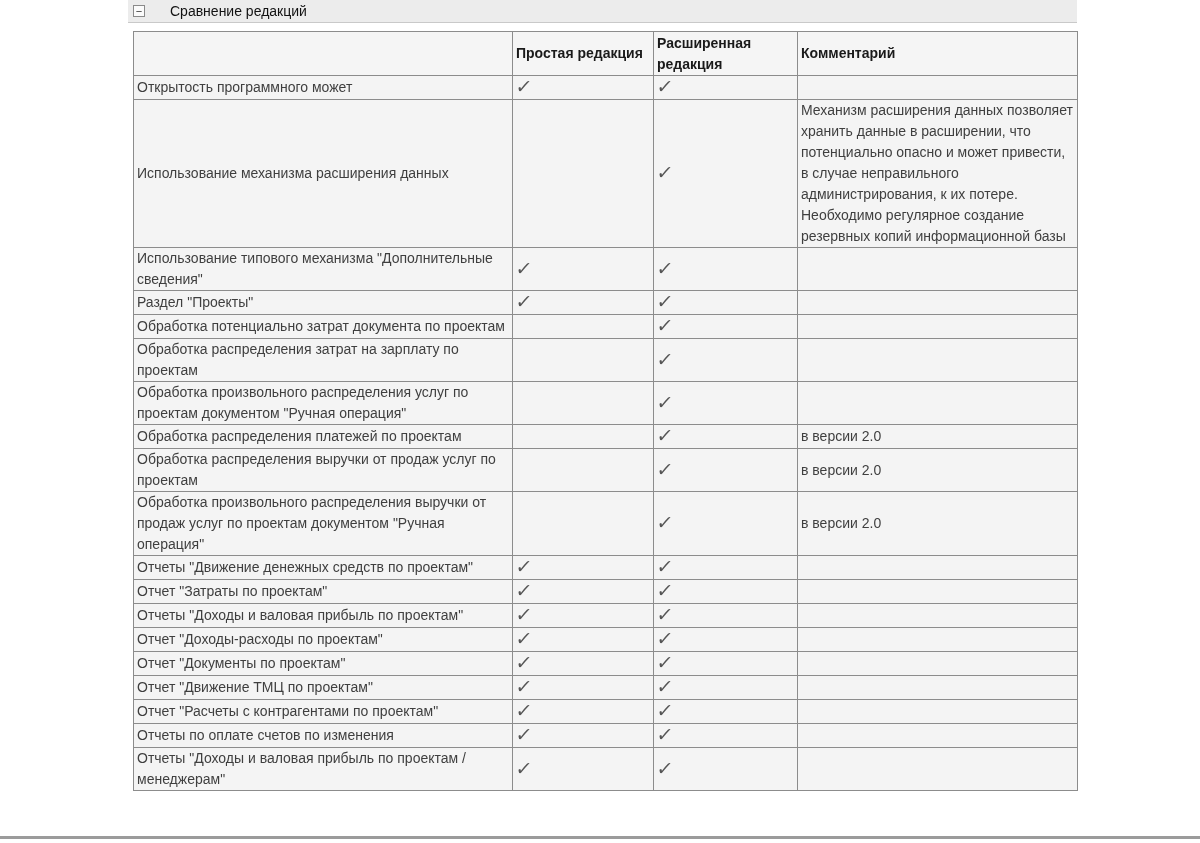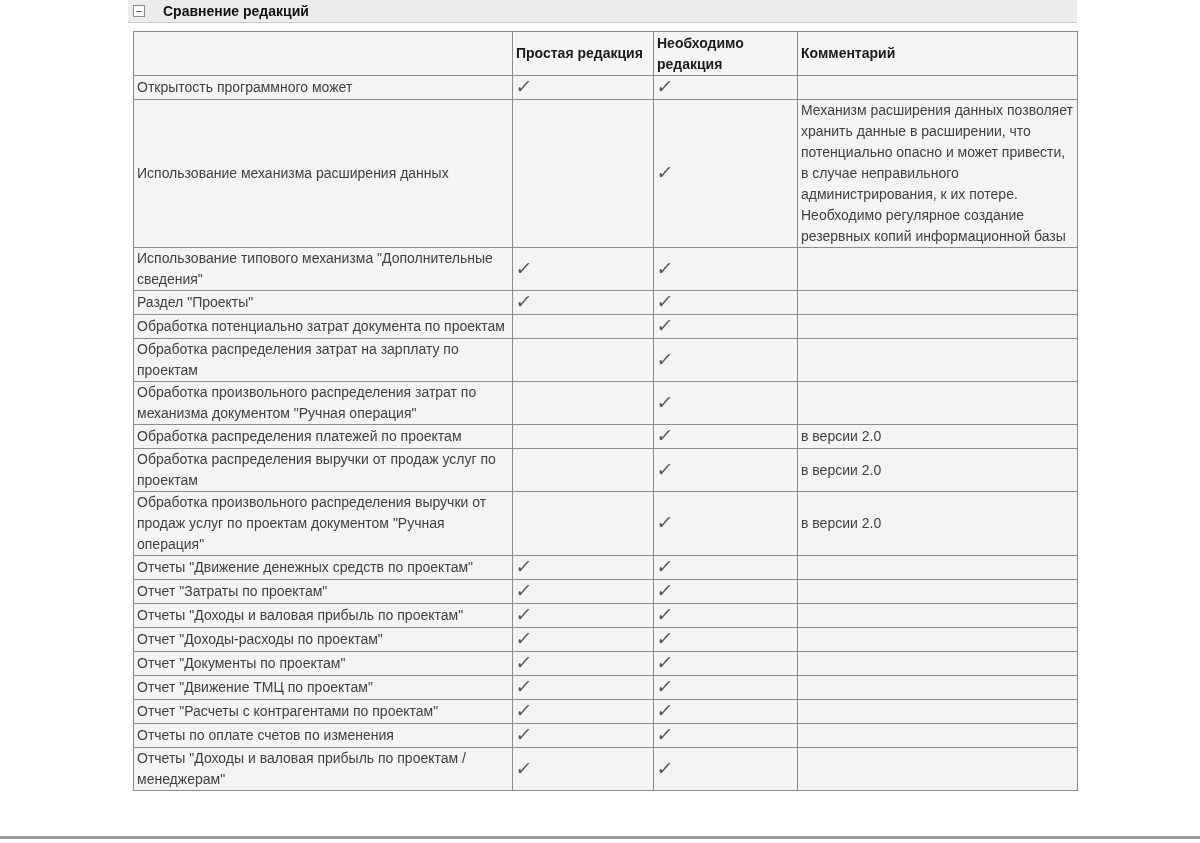--- a/index.html
+++ b/index.html
@@ -34,23 +34,23 @@
     border: 1px solid #8a8a8a;
     background: #fbfbfb;
     color: #333333;
     font-size: 11px;
     line-height: 10px;
     text-align: center;
     cursor: pointer;
     user-select: none;
   }
   .title-text {
-    margin-left: 18px;
+    margin-left: 25px;
     font-size: 14px;
-    font-weight: bold;
+    font-weight: normal;
     color: #121212;
     text-align: right;
   }
   
   table.cmp {
     position: absolute;
     left: 133px;
     top: 31px;
     width: 944px;
     border-collapse: collapse;
@@ -111,21 +111,21 @@
     <colgroup>
       <col class="c-feature">
       <col class="c-simple">
       <col class="c-ext">
       <col class="c-comment">
     </colgroup>
     <thead>
       <tr>
         <th></th>
         <th>Простая редакция</th>
-        <th>Необходимо редакция</th>
+        <th>Расширенная редакция</th>
         <th>Комментарий</th>
       </tr>
     </thead>
     <tbody>
         <tr>
           <td>Открытость программного может</td>
           <td class="check-cell"><span class="check-glyph">✓</span></td>
           <td class="check-cell"><span class="check-glyph">✓</span></td>
           <td></td>
         </tr>
@@ -153,21 +153,21 @@
           <td class="check-cell"><span class="check-glyph">✓</span></td>
           <td></td>
         </tr>
         <tr>
           <td>Обработка распределения затрат на зарплату по проектам</td>
           <td class="check-cell"></td>
           <td class="check-cell"><span class="check-glyph">✓</span></td>
           <td></td>
         </tr>
         <tr>
-          <td>Обработка произвольного распределения затрат по механизма документом "Ручная операция"</td>
+          <td>Обработка произвольного распределения услуг по проектам документом "Ручная операция"</td>
           <td class="check-cell"></td>
           <td class="check-cell"><span class="check-glyph">✓</span></td>
           <td></td>
         </tr>
         <tr>
           <td>Обработка распределения платежей по проектам</td>
           <td class="check-cell"></td>
           <td class="check-cell"><span class="check-glyph">✓</span></td>
           <td>в версии 2.0</td>
         </tr>

